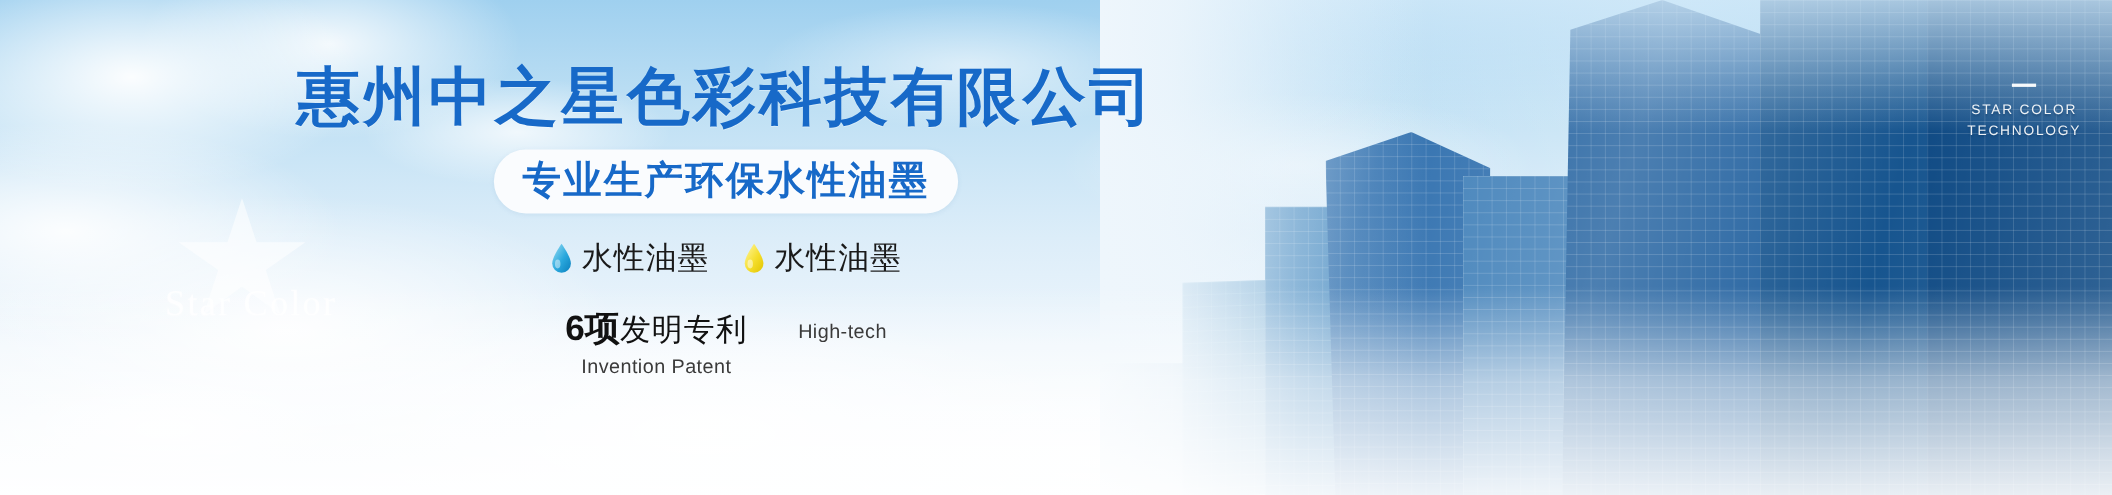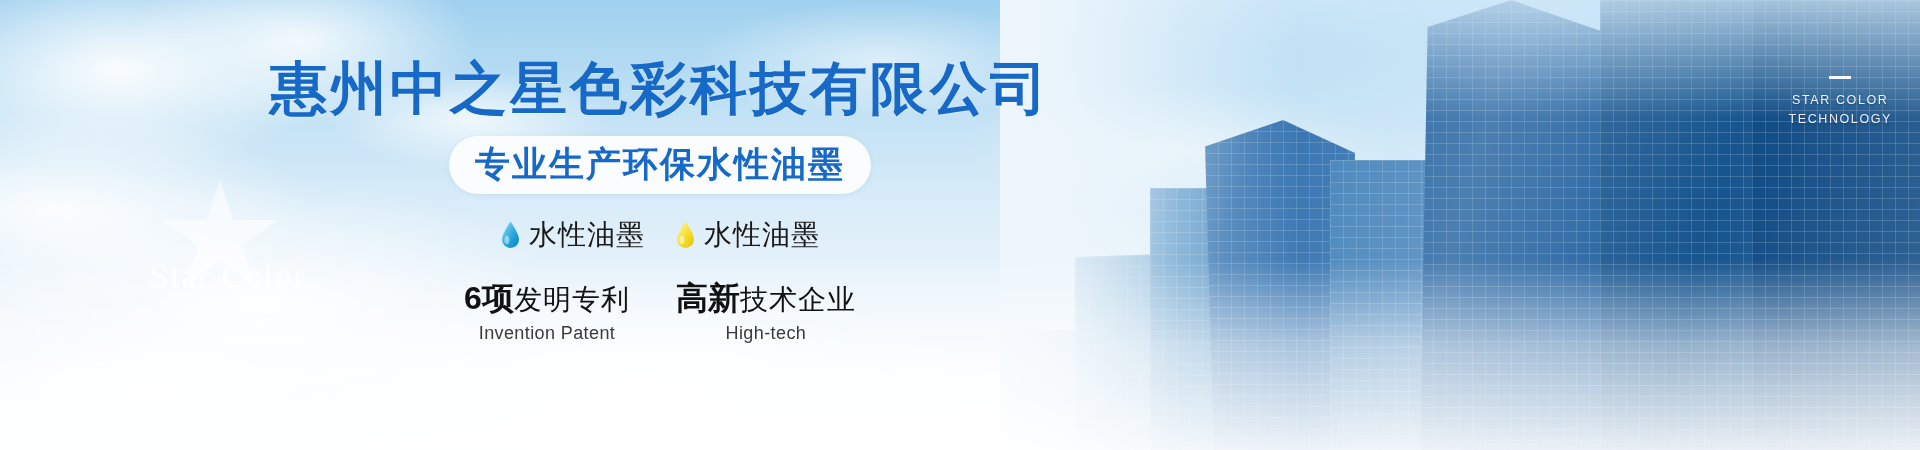--- a/index.html
+++ b/index.html
@@ -359,22 +359,19 @@
     <div class="badges">
 
       <div class="badge">
         <div class="badge-main">
           <span class="badge-big">6项</span><span class="badge-small">发明专利</span>
         </div>
         <div class="badge-en">Invention Patent</div>
       </div>
 
       <div class="badge">
-        <div class="badge-main">
-          <span class="badge-big">高新</span><span class="badge-small">技术企业</span>
-        </div>
         <div class="badge-en">High-tech</div>
       </div>
 
     </div>
 
   </div>
 </div>
 
 </body></html>

